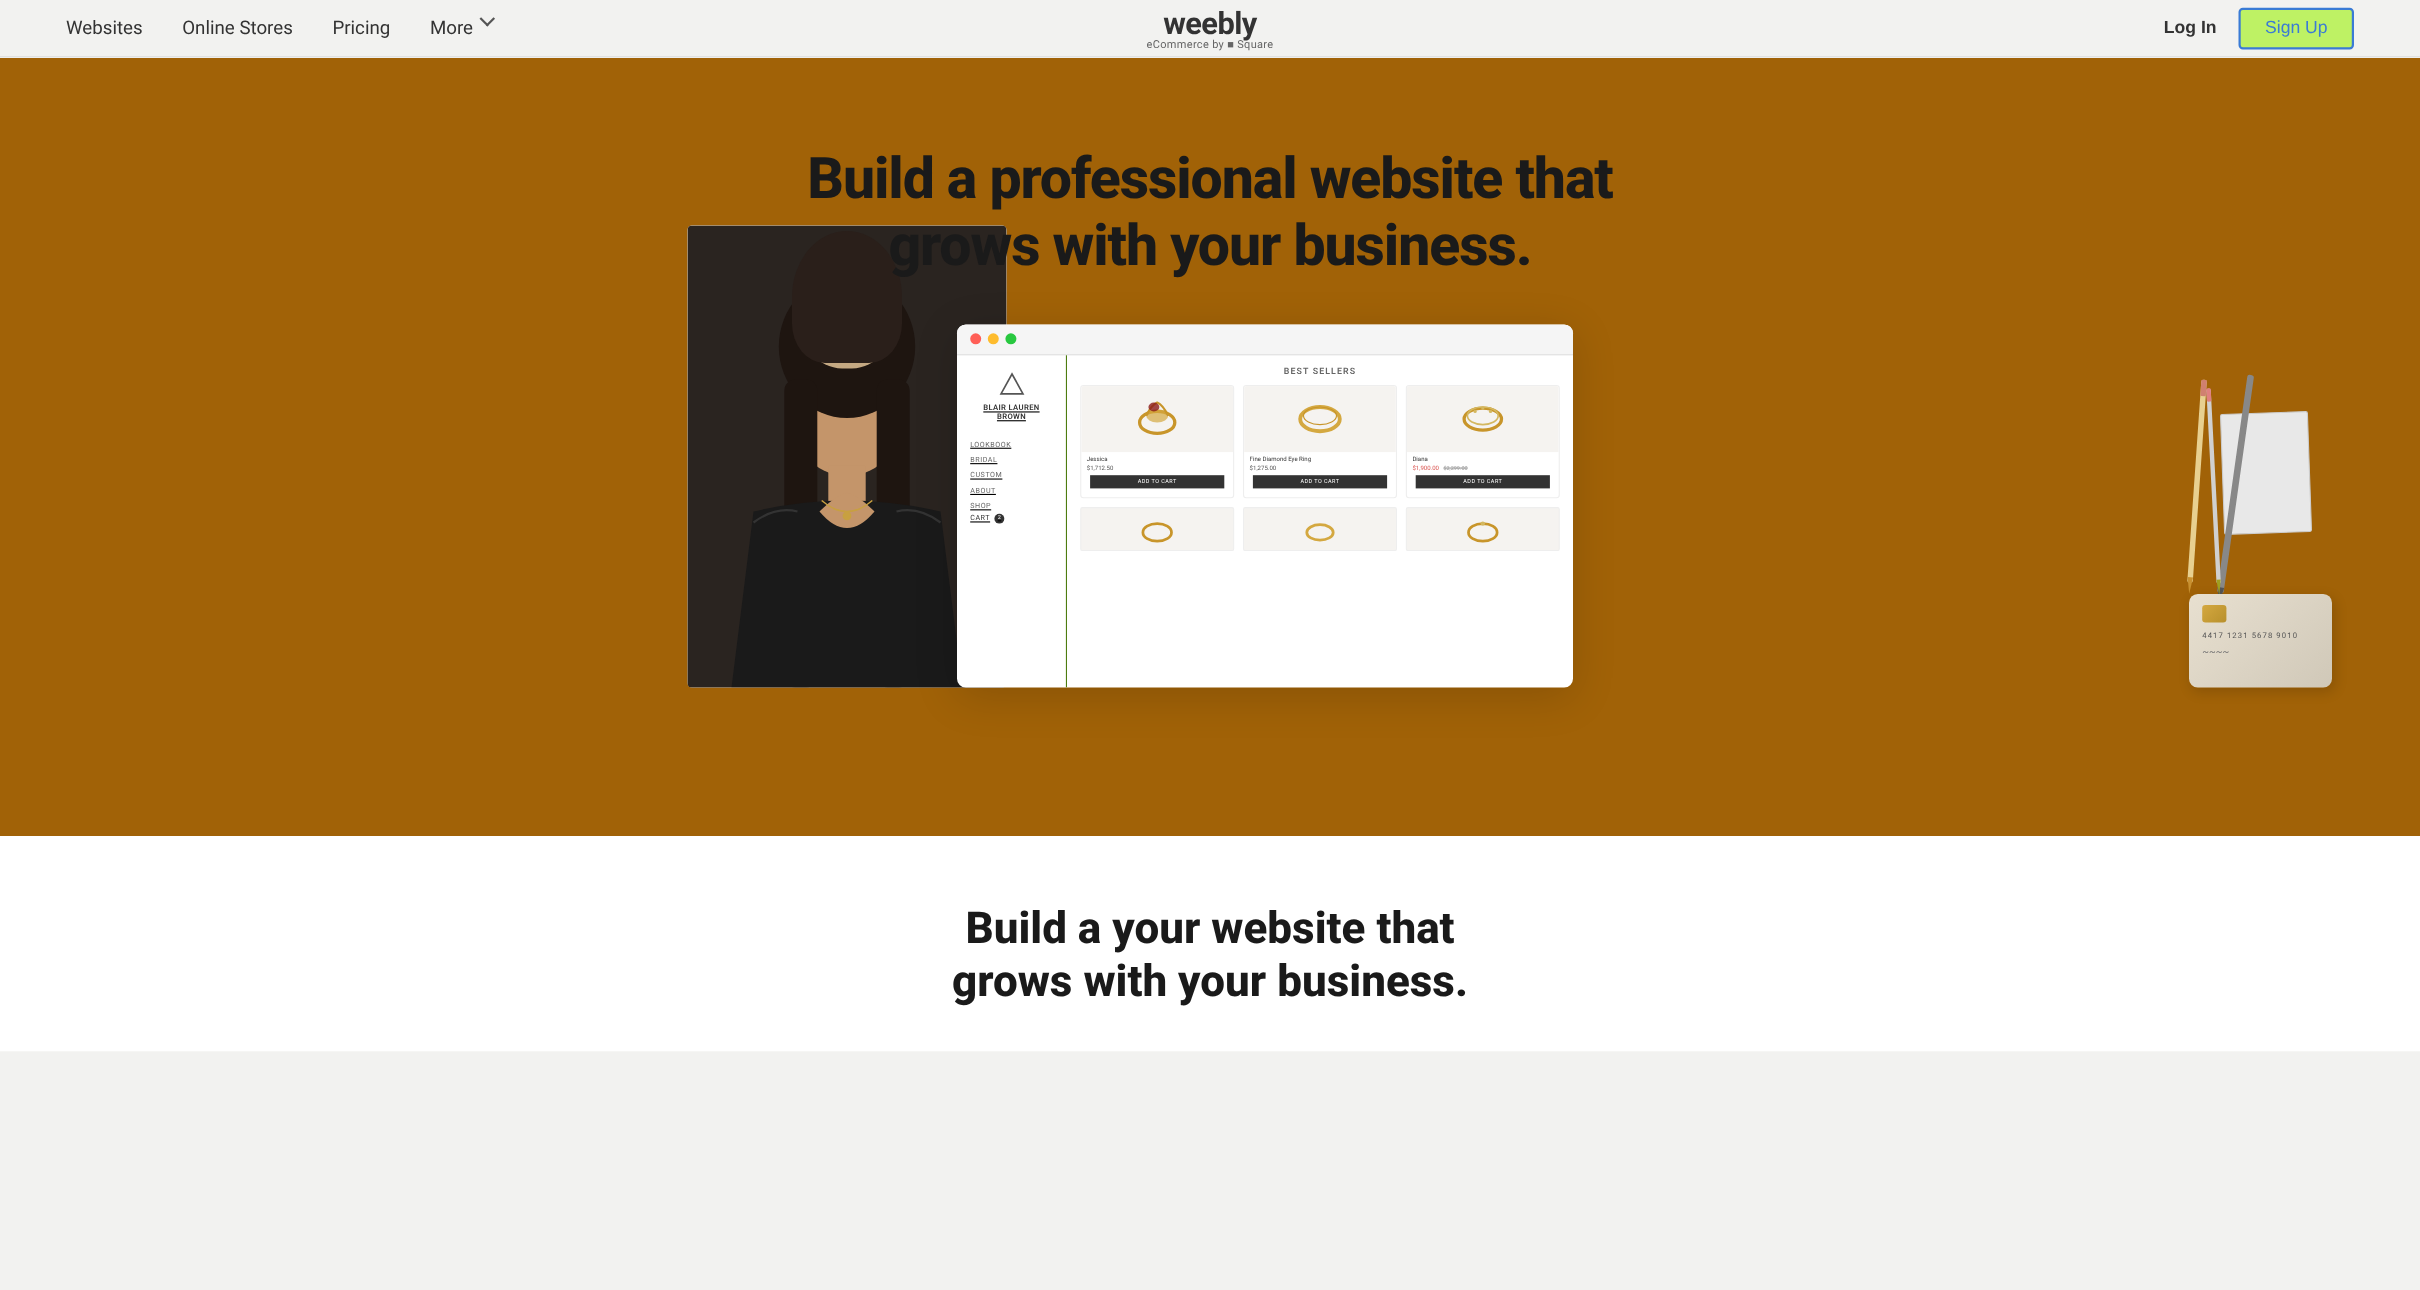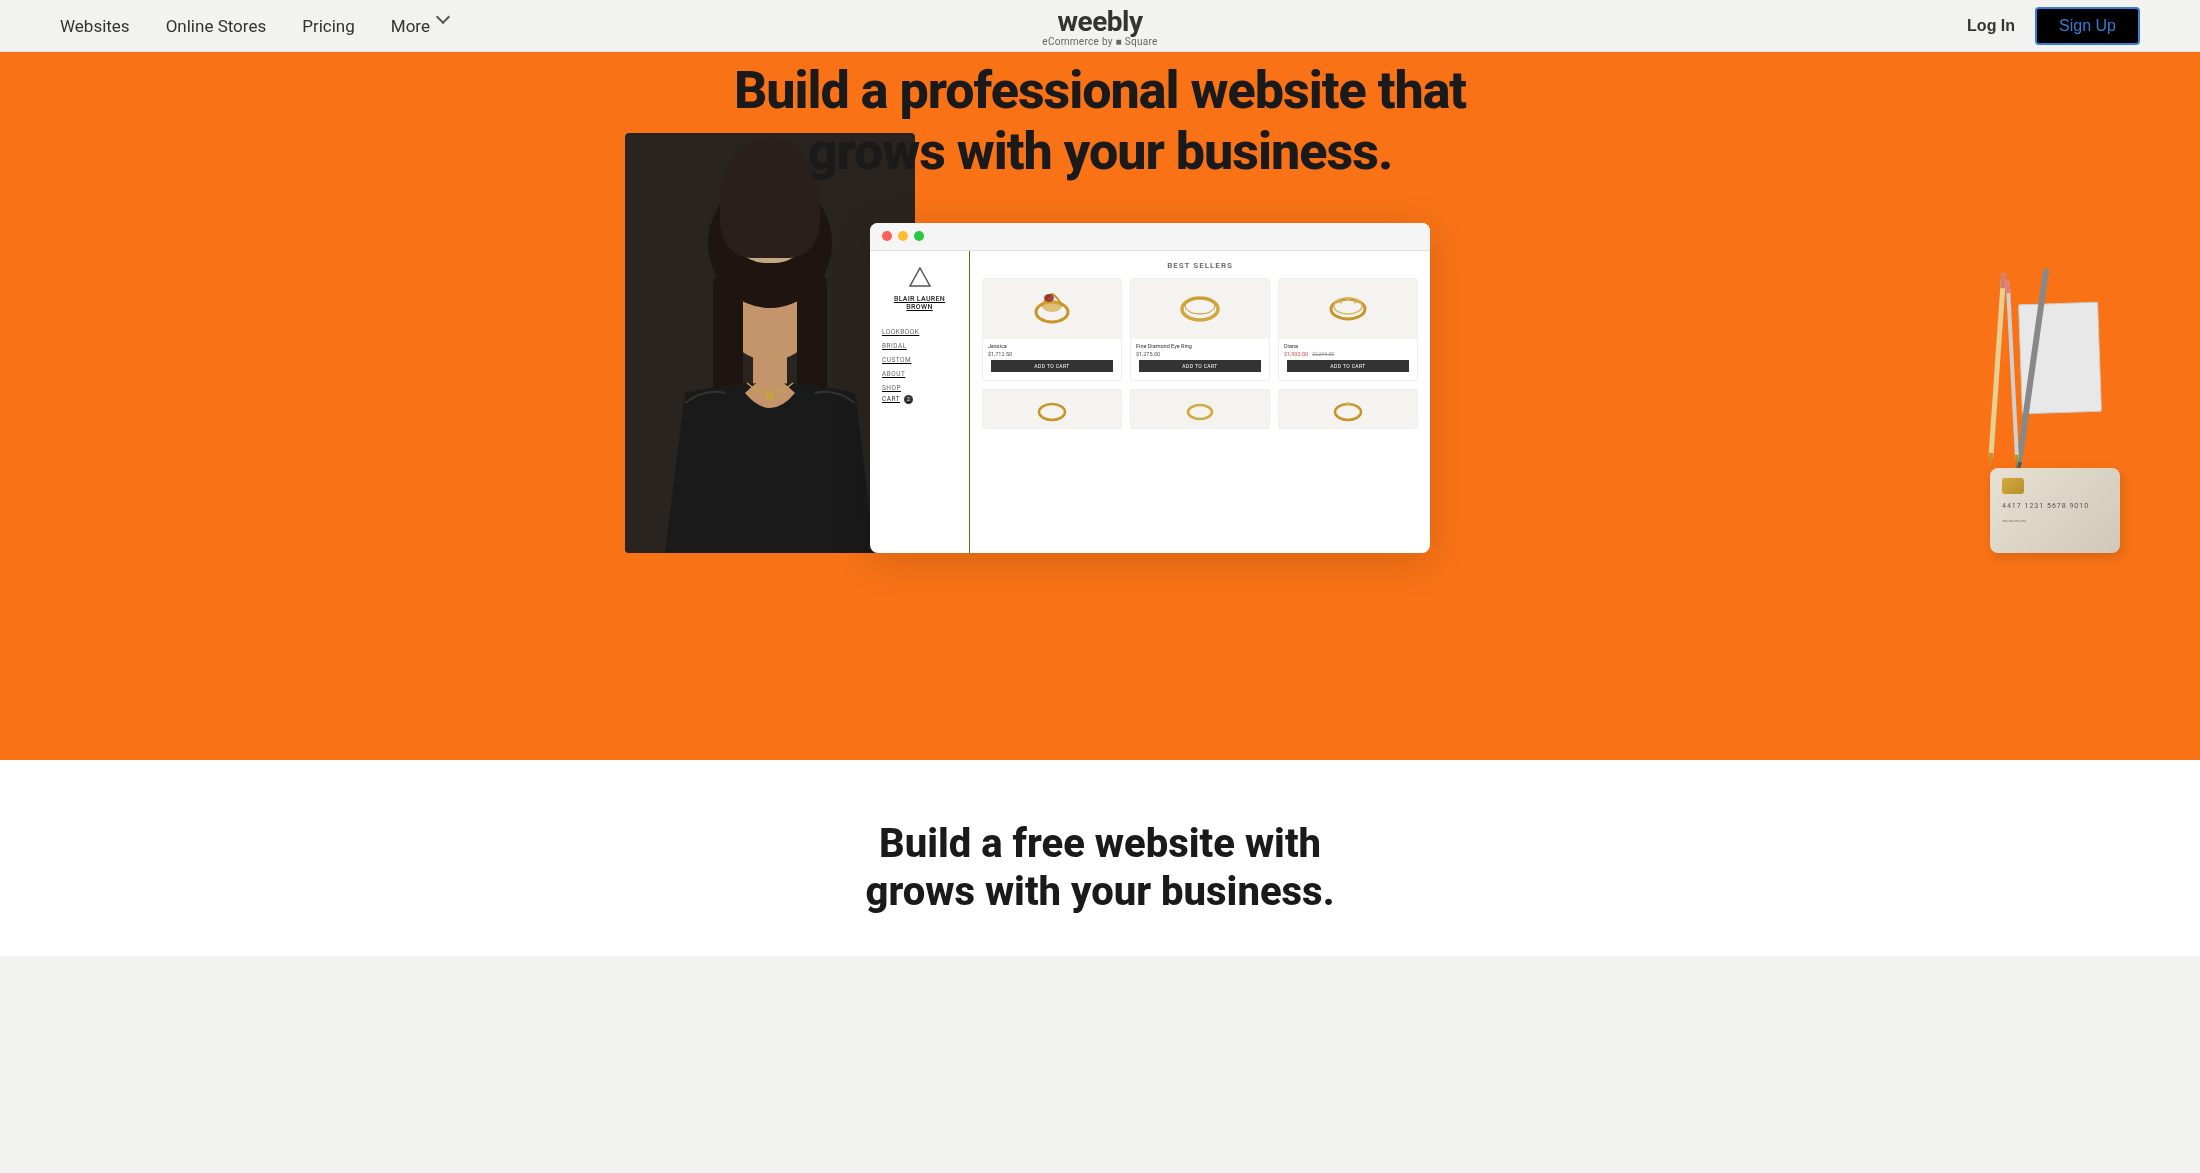--- a/index.html
+++ b/index.html
@@ -19,27 +19,28 @@
       font-weight: 400;
     }
     .nav-more { display: flex; align-items: flex-start; gap: 4px; }
     .nav-center { position: absolute; left: 50%; transform: translateX(-50%); text-align: center; }
     .nav-logo-text { font-size: 28px; font-weight: 700; color: #333; letter-spacing: -0.5px; }
     .nav-logo-sub { font-size: 10px; color: #666; letter-spacing: 0.3px; margin-top: -2px; }
     .nav-right { display: flex; align-items: center; gap: 20px; }
     .btn-login { font-size: 16px; color: #333; cursor: pointer; background: none; border: none; font-weight: 700; }
     .btn-signup {
       font-size: 16px; color: #3a7bd5; border: 2px solid #3a7bd5;
-      background: #000000; padding: 8px 22px; border-radius: 4px; cursor: pointer;
+      background: #bef264; padding: 8px 22px; border-radius: 4px; cursor: pointer;
       font-weight: 500;
     }
 
     
     .hero {
-      background: #f97316;
+      padding-top: 72px;
+      background: #a16207;
       min-height: 760px;
       position: relative;
       overflow: hidden;
     }
     .hero-content {
       text-align: center;
       padding-top: 60px;
       position: relative; z-index: 2;
     }
     .hero-title {
@@ -369,14 +370,14 @@
         <div class="card-chip"></div>
         <div class="card-number">4417 1231 5678 9010</div>
         <div class="card-squiggle">~~~~</div>
       </div>
     </div>
 
   </div>
 </section>
 
 <section class="bottom-section">
-  <h2 class="bottom-title">Build a free website with grows with your business.</h2>
+  <h2 class="bottom-title">Build a your website that grows with your business.</h2>
 </section>
 
 </body></html>

